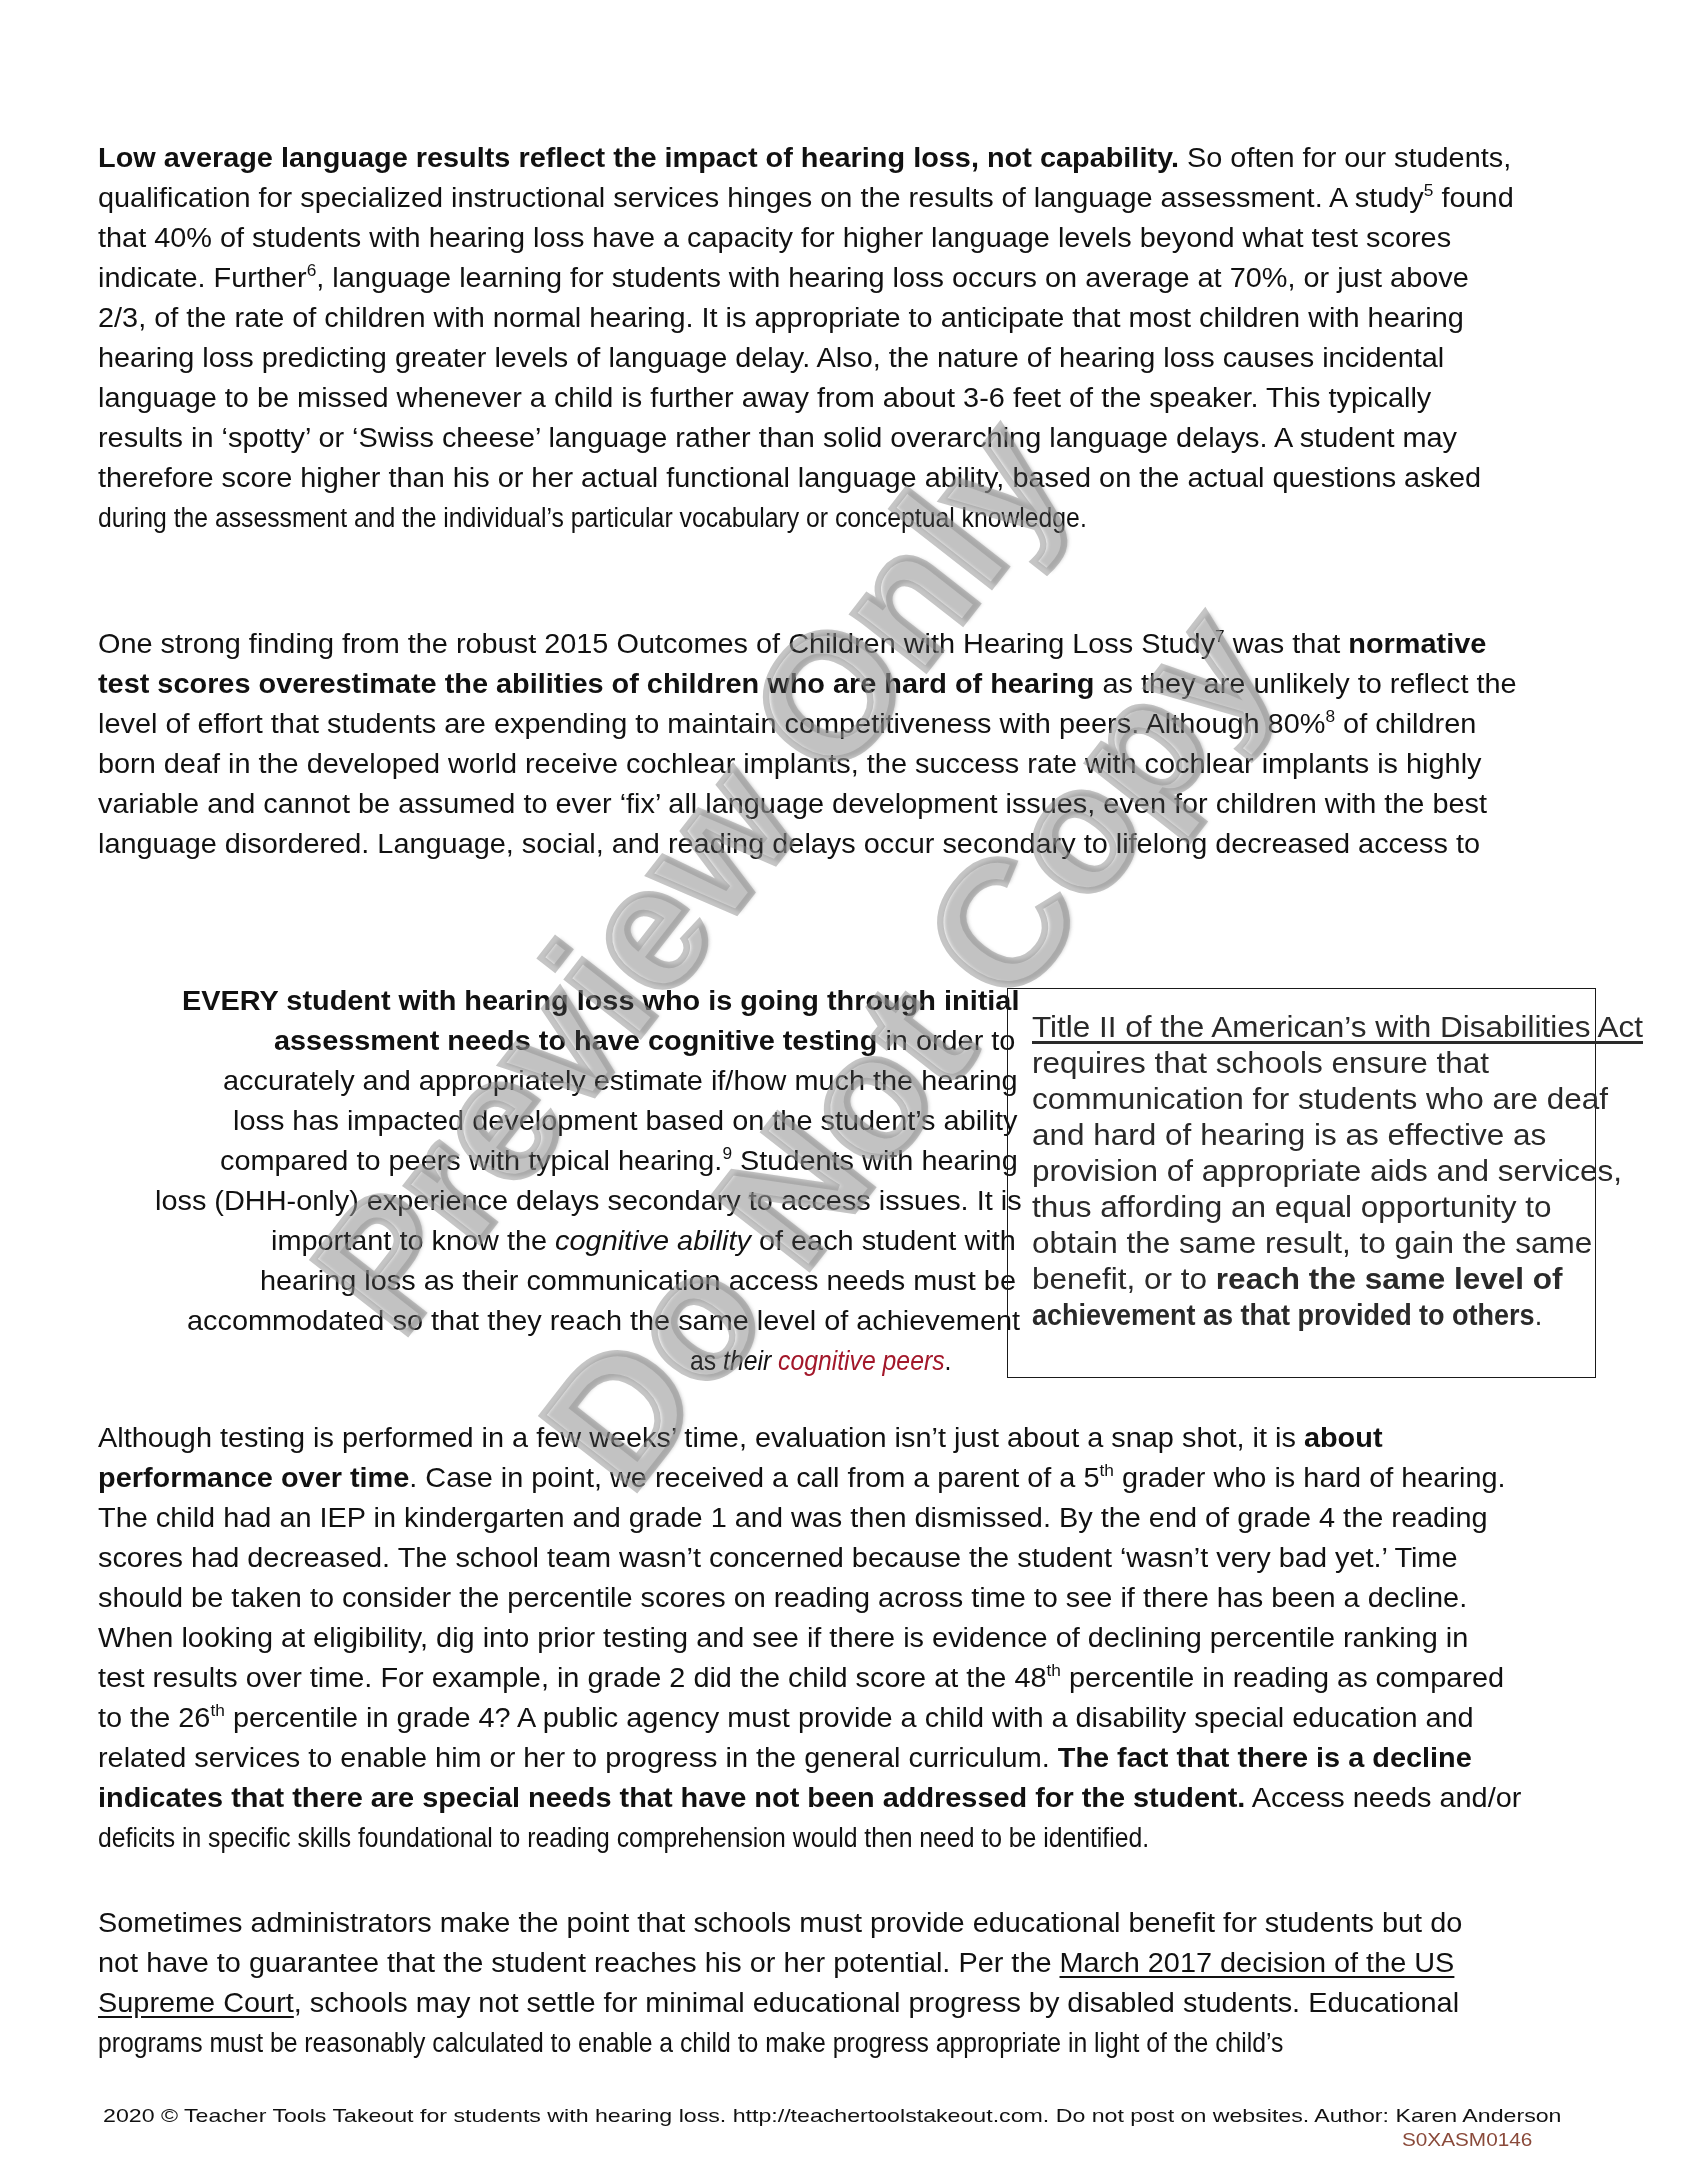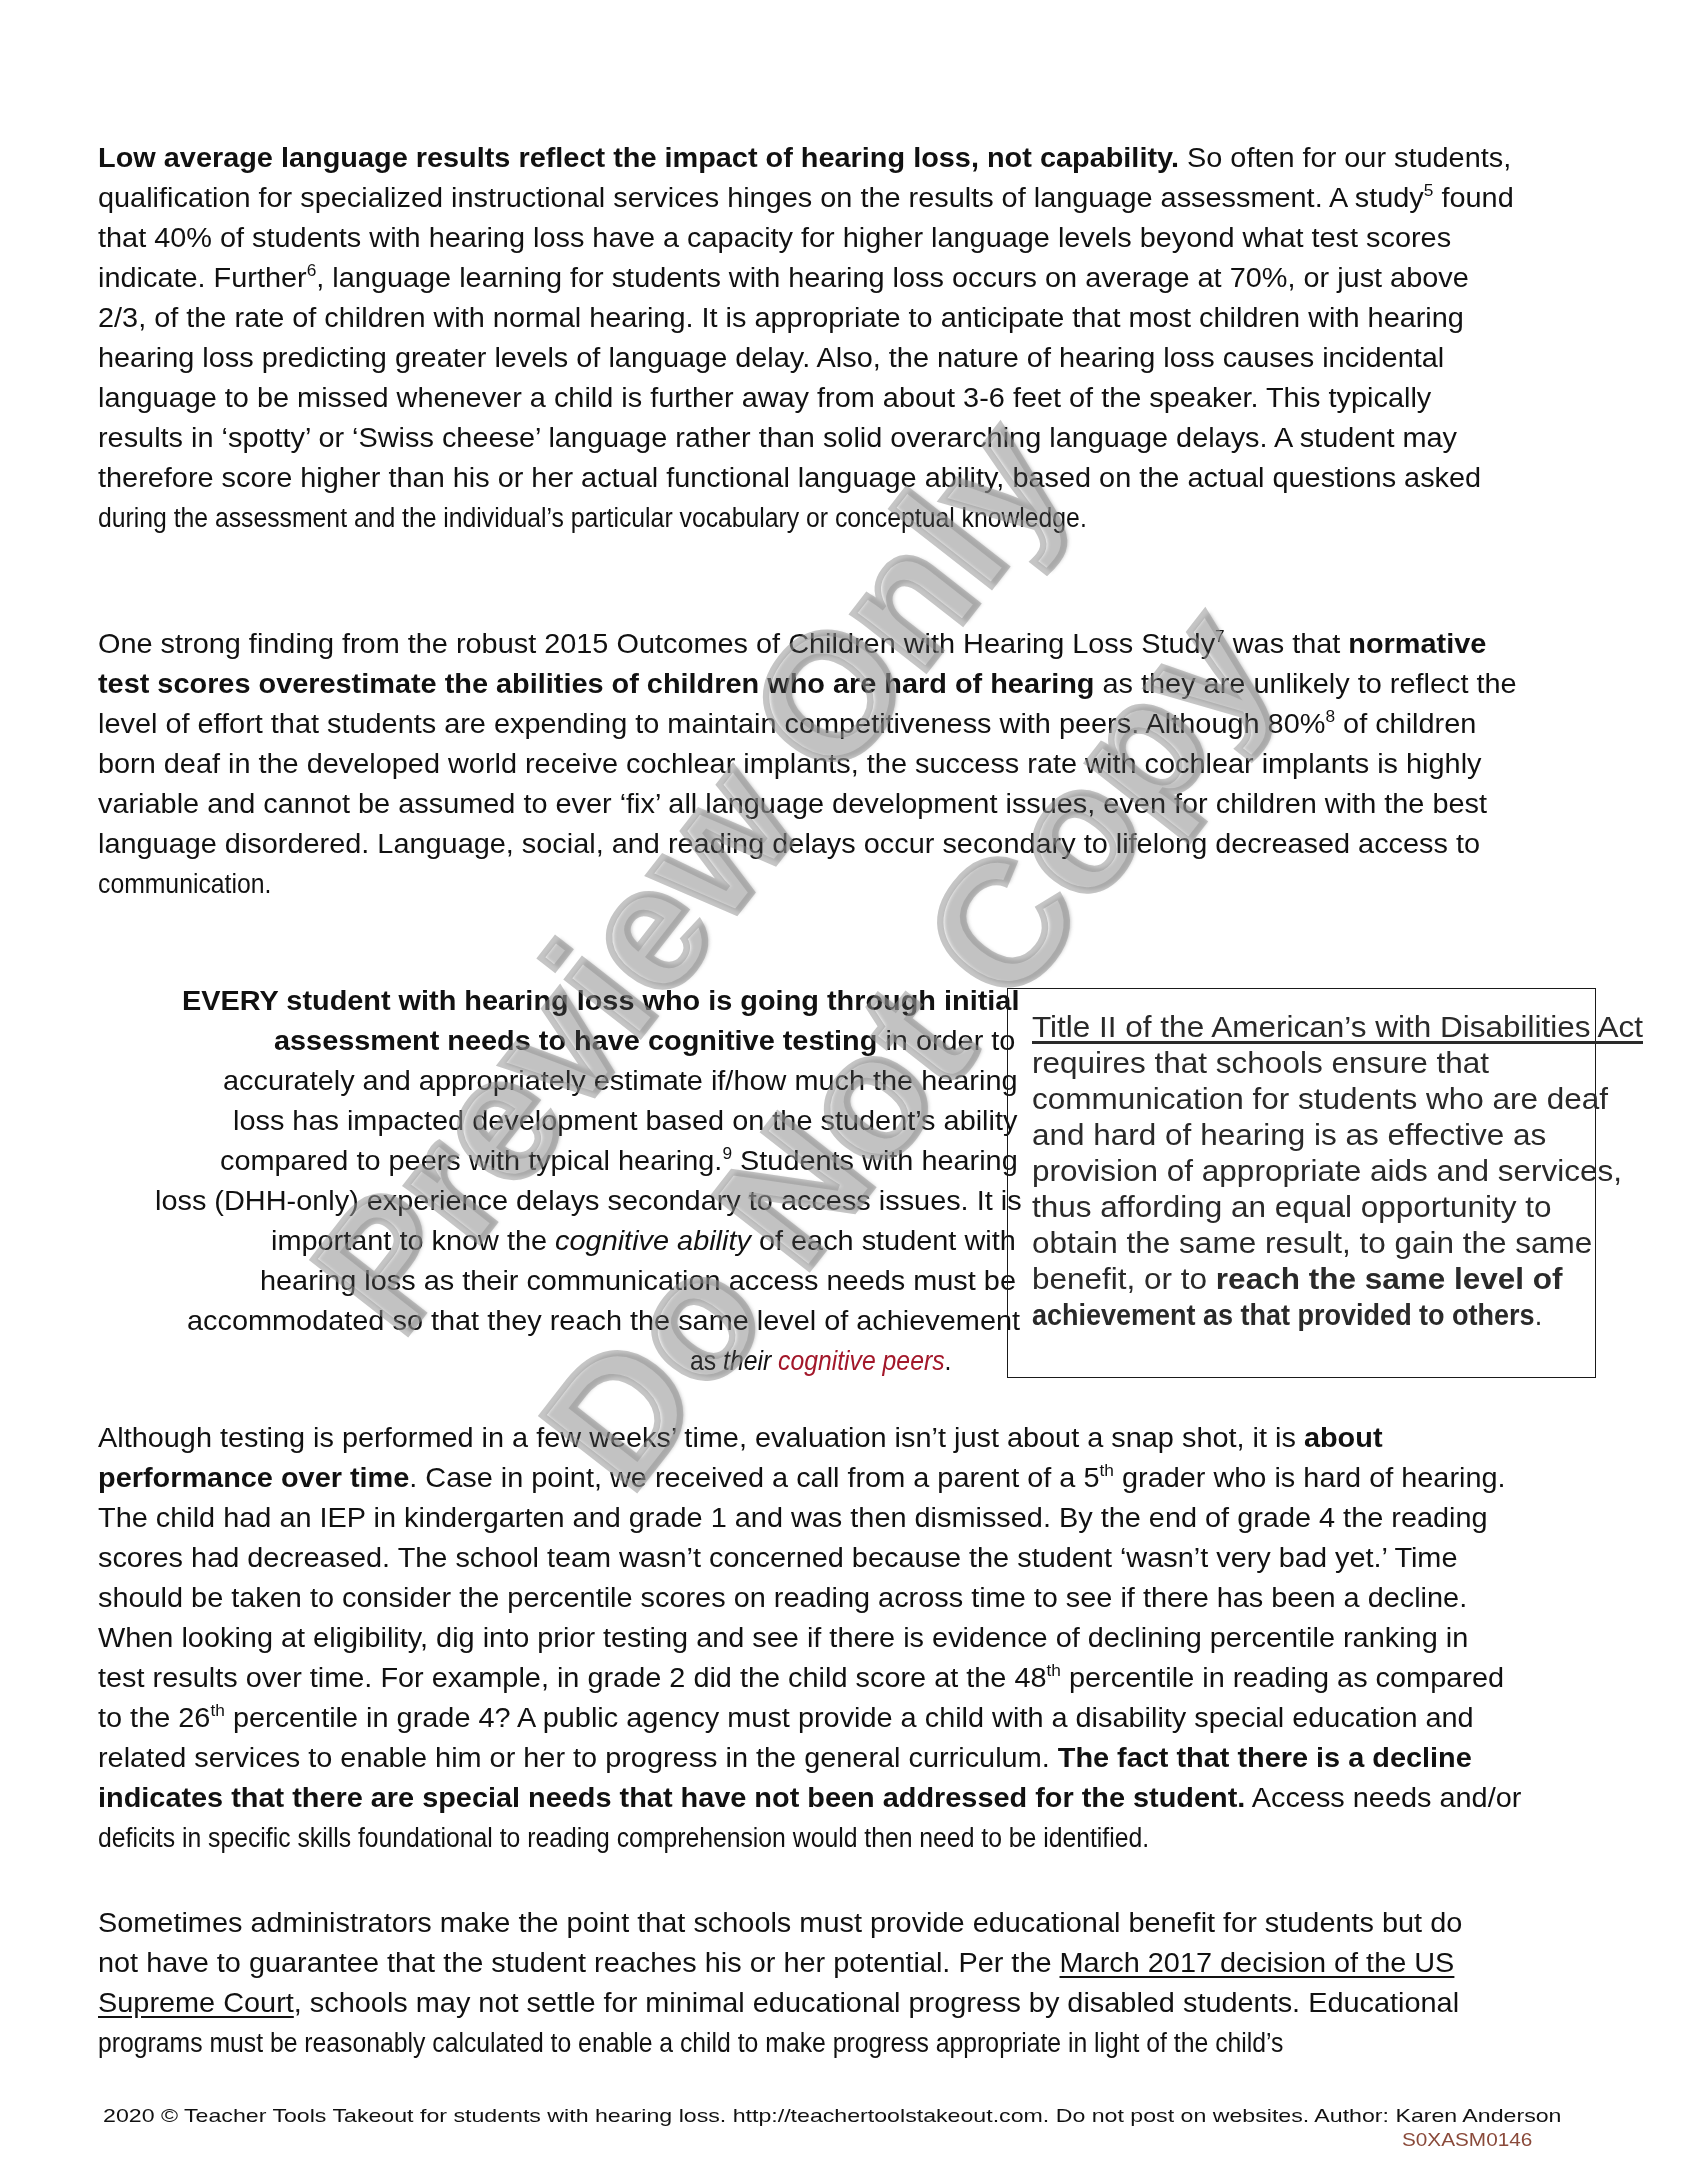--- a/index.html
+++ b/index.html
@@ -48,21 +48,20 @@
       <div class="line"><span style="display: inline-block; transform-origin: left center; transform: scaleX(0.9);"><span>during the assessment and the individual’s particular vocabulary or conceptual knowledge.</span></span></div>
     </div>
 
   <div class="para main" id="p2" style="top:624px;">
       <div class="line"><span style="display: inline-block; transform-origin: left center; transform: scaleX(1.05);"><span>One strong finding from the robust 2015 Outcomes of Children with Hearing Loss Study</span><sup>7</sup><span> was that </span><span class="b">normative</span></span></div>
       <div class="line"><span style="display: inline-block; transform-origin: left center; transform: scaleX(1.05);"><span class="b">test scores overestimate the abilities of children who are hard of hearing</span><span> as they are unlikely to reflect the</span></span></div>
       <div class="line"><span style="display: inline-block; transform-origin: left center; transform: scaleX(1.05);"><span>level of effort that students are expending to maintain competitiveness with peers. Although 80%</span><sup>8</sup><span> of children</span></span></div>
       <div class="line"><span style="display: inline-block; transform-origin: left center; transform: scaleX(1.05);"><span>born deaf in the developed world receive cochlear implants, the success rate with cochlear implants is highly</span></span></div>
       <div class="line"><span style="display: inline-block; transform-origin: left center; transform: scaleX(1.05);"><span>variable and cannot be assumed to ever ‘fix’ all language development issues, even for children with the best</span></span></div>
       <div class="line"><span style="display: inline-block; transform-origin: left center; transform: scaleX(1.05);"><span>language disordered. Language, social, and reading delays occur secondary to lifelong decreased access to</span></span></div>
-      <div class="line"><span style="display: inline-block; transform-origin: left center; transform: scaleX(0.9);"><span>communication.</span></span></div>
     </div>
 
   <div class="para leftcol" id="p3" style="top:981px;text-align:right;">
       <div class="line"><span style="display: inline-block; transform-origin: left center; transform: scaleX(1.05);"><span class="b">EVERY student with hearing loss who is going through initial</span></span></div>
       <div class="line"><span style="display: inline-block; transform-origin: left center; transform: scaleX(1.05);"><span class="b">assessment needs to have cognitive testing</span><span> in order to</span></span></div>
       <div class="line"><span style="display: inline-block; transform-origin: left center; transform: scaleX(1.05);"><span>accurately and appropriately estimate if/how much the hearing</span></span></div>
       <div class="line"><span style="display: inline-block; transform-origin: left center; transform: scaleX(1.05);"><span>loss has impacted development based on the student’s ability</span></span></div>
       <div class="line"><span style="display: inline-block; transform-origin: left center; transform: scaleX(1.05);"><span>compared to peers with typical hearing.</span><sup>9</sup><span> Students with hearing</span></span></div>
       <div class="line"><span style="display: inline-block; transform-origin: left center; transform: scaleX(1.05);"><span>loss (DHH-only) experience delays secondary to access issues. It is</span></span></div>
       <div class="line"><span style="display: inline-block; transform-origin: left center; transform: scaleX(1.05);"><span>important to know the </span><span class="i">cognitive ability</span><span> of each student with</span></span></div>

